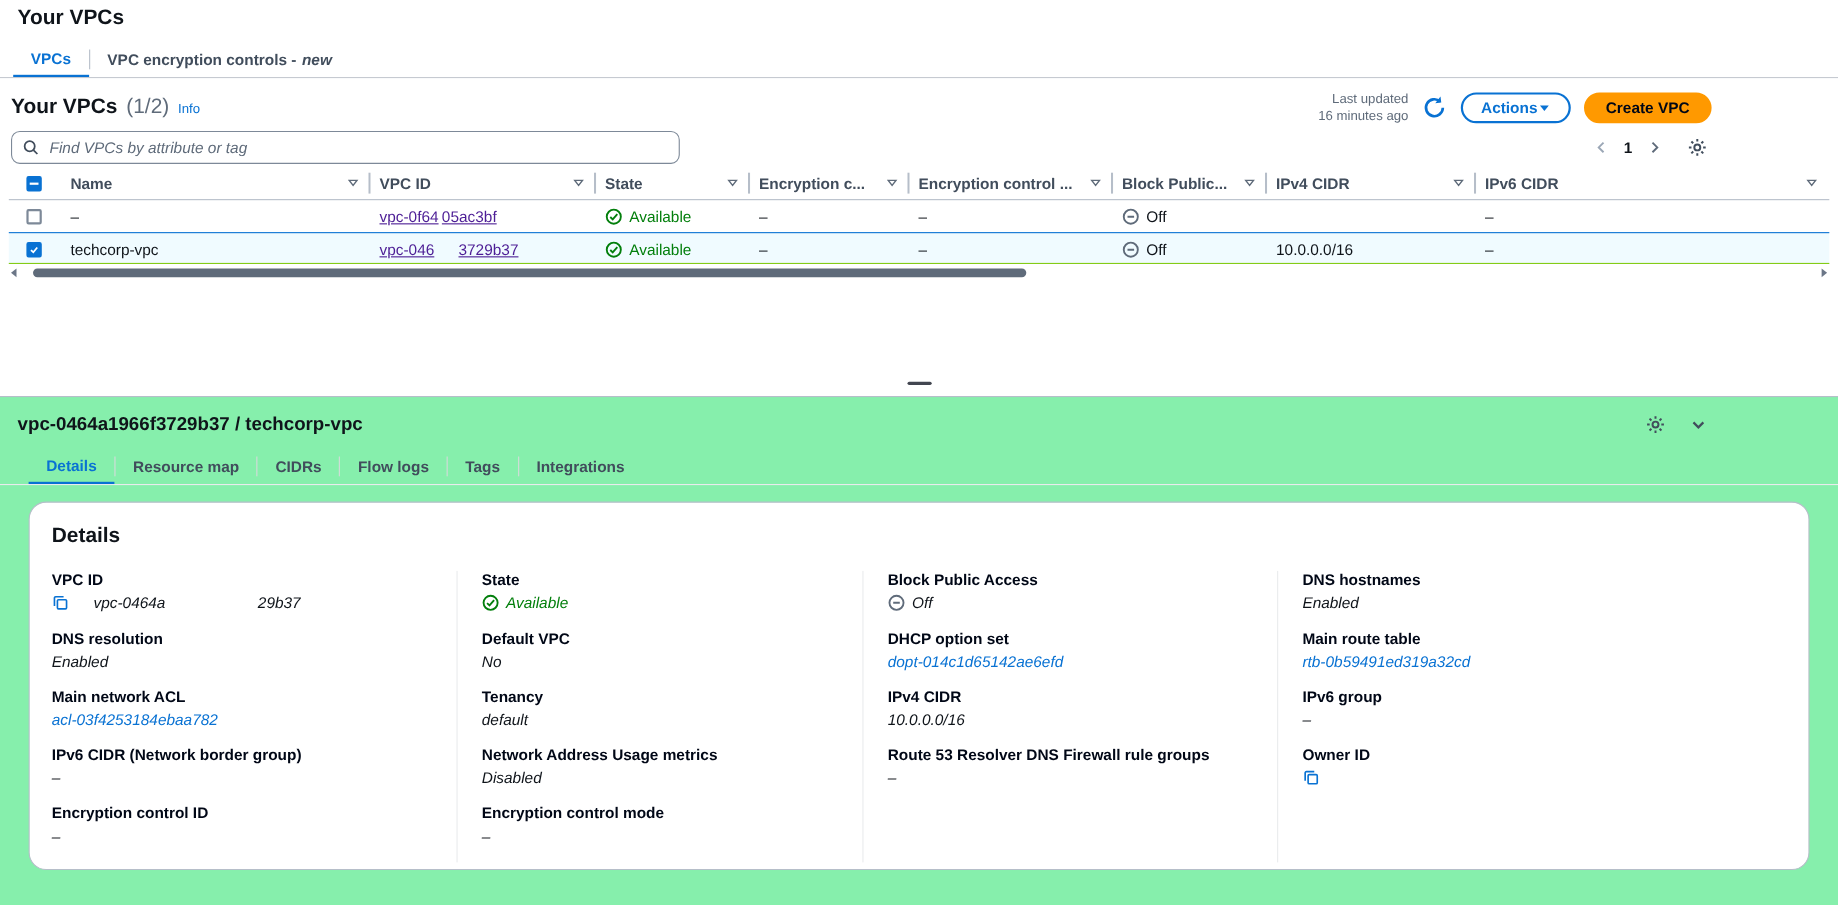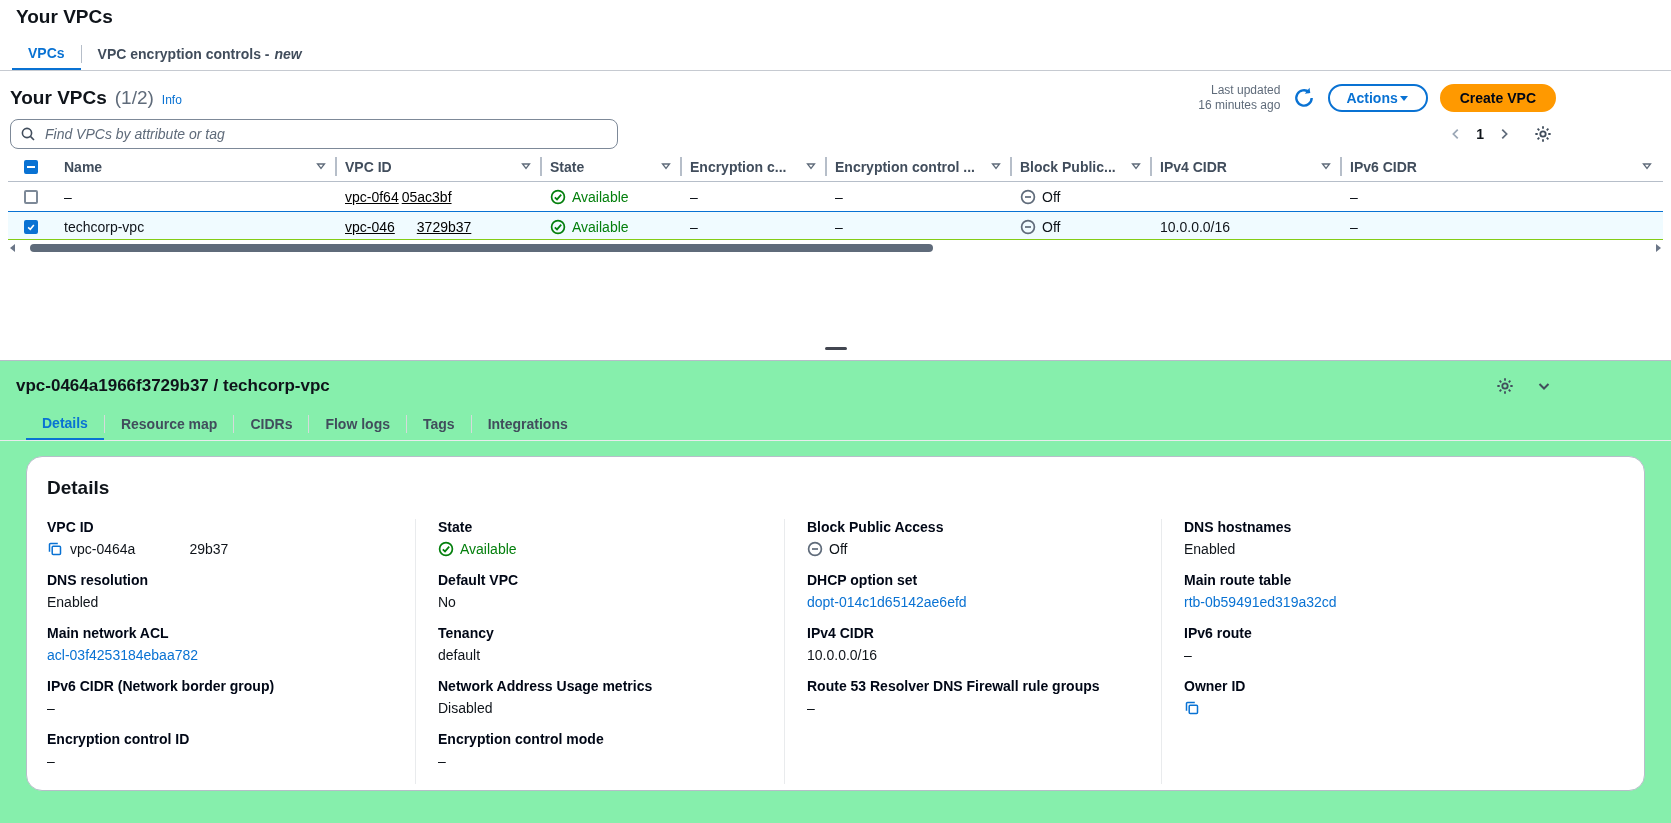--- a/index.html
+++ b/index.html
@@ -63,21 +63,21 @@
   .col-divider { position:absolute; right:0; top:5px; bottom:5px; width:2px; background:#b6bec9; cursor:col-resize; }
   .cb-cell { padding-left:16px !important; display:flex; align-items:center; height:100%; }
   .checkbox { width:14px; height:14px; border:2px solid #7d8998; border-radius:2px; background:#fff;
     display:flex; align-items:center; justify-content:center; cursor:pointer; flex:0 0 auto; }
   .checkbox.filled { background:#0972d3; border-color:#0972d3; }
   .checkbox .minus { width:8px; height:2px; background:#fff; }
   .row { height:29px; }
   .row .td { padding:0 8px; font-size:14px; height:29px; display:flex; align-items:center;
     white-space:nowrap; overflow:hidden; }
   .row.selected { background:#f0fbff; border-top:1px solid #0972d3; border-bottom:1px solid #84cc16; }
-  .link { color:#000000; text-decoration:underline; cursor:pointer; }
+  .link { color:#4c1d95; text-decoration:underline; cursor:pointer; }
   .gap { display:inline-block; }
   .g3 { width:3px; } .g22 { width:22px; } .g40 { width:40px; }
   .status { display:flex; align-items:center; gap:6px; }
   .status.ok { color:#037f0c; }
   .status.off { color:#0f141a; }
 
   
   .hscroll { position:absolute; top:242px; left:8px; right:8px; height:12px;
     display:flex; align-items:center; }
   .hs-track { flex:1; height:8px; position:relative; margin:0 4px; }
@@ -101,21 +101,21 @@
   .ptab-sep { width:1px; background:#d5dbdb; margin:7px 0; }
 
   .card { margin:15px 26px 0 26px; border:1px solid #b6bec9; border-radius:16px;
     padding:18px 20px 6px 20px; background:#fff; }
   .card-title { font-size:19px; font-weight:700; margin:2px 0 20px 0; }
   .fields-grid { display:grid; grid-template-columns:368px 369px 377px 1fr; }
   .fcol { padding-right:20px; }
   .fcol + .fcol { border-left:1px solid #e9ebed; padding-left:22px; }
   .field { margin-bottom:15px; }
   .flabel { font-weight:700; font-size:14px; color:#000716; margin-bottom:5px; }
-  .fvalue { font-size:14px; color:#0f141a; display:flex; align-items:flex-end; gap:7px; min-height:17px; }
+  .fvalue { font-size:14px; color:#0f141a; display:flex; align-items:flex-start; gap:22px; min-height:17px;font-style:italic; }
   .fvalue.link-val { color:#0972d3; cursor:pointer; }
   .copy-btn { background:none; border:none; padding:0; cursor:pointer; display:flex; }
 
   svg { display:block; }
 </style>
 </head>
 <body>
 
 <div class="page-title">Your VPCs</div>
 
@@ -559,21 +559,21 @@
       <div class="fcol">
         <div class="field">
           <div class="flabel">DNS hostnames</div>
           <div class="fvalue">Enabled</div>
         </div>
         <div class="field">
           <div class="flabel">Main route table</div>
           <div class="fvalue link-val">rtb-0b59491ed319a32cd</div>
         </div>
         <div class="field">
-          <div class="flabel">IPv6 route</div>
+          <div class="flabel">IPv6 group</div>
           <div class="fvalue">–</div>
         </div>
         <div class="field">
           <div class="flabel">Owner ID</div>
           <div class="fvalue">
             <button class="copy-btn">
               <span>
                 <svg width="16" height="16" viewBox="0 0 16 16" fill="none" stroke="#0972d3" stroke-width="1.5">
                   <rect x="5.2" y="5.2" width="8.3" height="8.3" rx="1"></rect>
                   <path d="M10.8 2.5 H3.6 A1.1 1.1 0 0 0 2.5 3.6 V10.8"></path>

